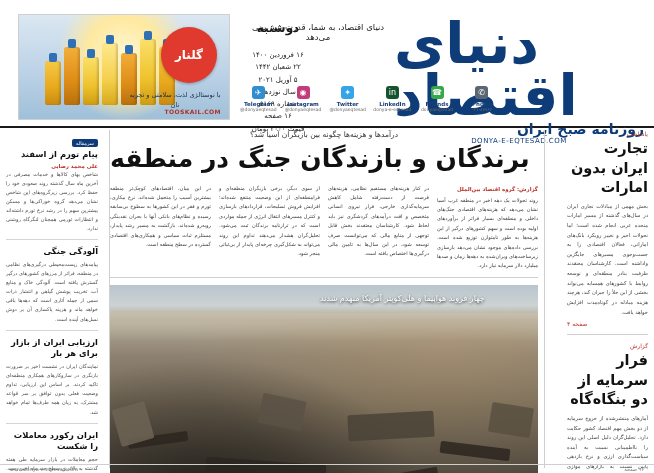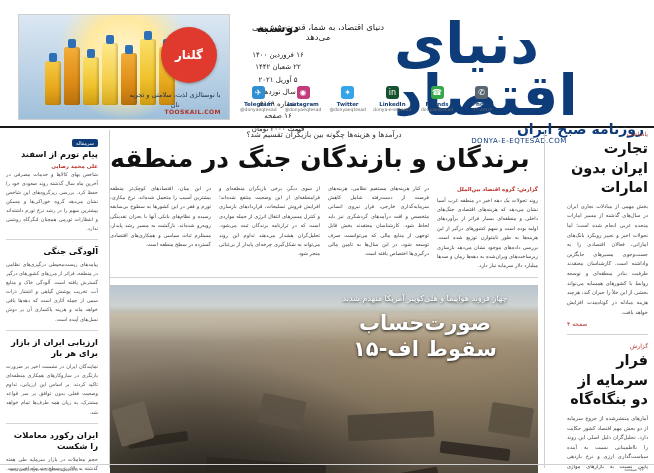--- a/index.html
+++ b/index.html
@@ -331,21 +331,21 @@
   .photo .ground-haze {
     position: absolute;
     top: 28px; left: 0; right: 0; height: 28px;
     background: linear-gradient(180deg, rgba(200,190,170,0.8), rgba(140,128,106,0));
   }
   .photo-cap {
     position: absolute;
     top: 8px;
     right: 8px;
     width: 210px;
-    text-align: center;
+    text-align: left;
     color: #fff;
     text-shadow: 0 1px 3px rgba(0,0,0,0.85);
     direction: rtl;
   }
   .photo-cap .pc-kicker {
     font-size: 8px;
     line-height: 1.5;
     margin-bottom: 5px;
   }
   .photo-cap .pc-head {
@@ -500,21 +500,21 @@
 
       <div class="side-block">
         <div class="side-kicker">بودجه</div>
         <div class="side-head">کارگردان اصلی مسکن ۱۴۰۵</div>
 
       </div>
 
     </div>
 
     <div class="col-center">
-      <div class="kicker-center">درآمدها و هزینه‌ها چگونه بین بازیگران تقسیم شد؟</div>
+      <div class="kicker-center">درآمدها و هزینه‌ها چگونه بین بازیگران آسیا شد؟</div>
       <div class="lead-head">برندگان و بازندگان جنگ در منطقه</div>
 
       <div class="lead-cols">
         <div class="lead-col">
           <span class="byline">گزارش: گروه اقتصاد بین‌الملل</span>
           <span>روند تحولات یک دهه اخیر در منطقه غرب آسیا نشان می‌دهد که هزینه‌های اقتصادی جنگ‌های داخلی و منطقه‌ای بسیار فراتر از برآوردهای اولیه بوده است و سهم کشورهای درگیر از این هزینه‌ها به طور نامتوازن توزیع شده است. بررسی داده‌های موجود نشان می‌دهد بازسازی زیرساخت‌های ویران‌شده به دهه‌ها زمان و صدها میلیارد دلار سرمایه نیاز دارد.</span>
         </div>
         <div class="lead-col">در کنار هزینه‌های مستقیم نظامی، هزینه‌های فرصت از دست‌رفته شامل کاهش سرمایه‌گذاری خارجی، فرار نیروی انسانی متخصص و افت درآمدهای گردشگری نیز باید لحاظ شود. کارشناسان معتقدند بخش قابل توجهی از منابع مالی که می‌توانست صرف توسعه شود، در این سال‌ها به تامین مالی درگیری‌ها اختصاص یافته است.</div>
         <div class="lead-col">از سوی دیگر، برخی بازیگران منطقه‌ای و فرامنطقه‌ای از این وضعیت منتفع شده‌اند؛ افزایش فروش تسلیحات، قراردادهای بازسازی و کنترل مسیرهای انتقال انرژی از جمله مواردی است که در ترازنامه برندگان ثبت می‌شود. تحلیل‌گران هشدار می‌دهند تداوم این روند می‌تواند به شکل‌گیری چرخه‌ای پایدار از بی‌ثباتی منجر شود.</div>
         <div class="lead-col">در این میان، اقتصادهای کوچک‌تر منطقه بیشترین آسیب را متحمل شده‌اند. نرخ بیکاری، تورم و فقر در این کشورها به سطوح بی‌سابقه رسیده و نظام‌های بانکی آنها با بحران نقدینگی روبه‌رو شده‌اند. بازگشت به مسیر رشد پایدار، مستلزم ثبات سیاسی و همکاری‌های اقتصادی گسترده در سطح منطقه است.</div>
@@ -529,21 +529,20 @@
           <div class="debris" style="left:238px;top:128px;width:86px;height:26px;transform:rotate(-3deg);background:#4a4336"></div>
           <div class="debris" style="left:330px;top:160px;width:70px;height:12px;transform:rotate(7deg)"></div>
 
           <div class="debris" style="left:150px;top:112px;width:44px;height:30px;transform:rotate(12deg);background:#5a5244"></div>
           <div class="debris" style="left:276px;top:186px;width:52px;height:9px;transform:rotate(-10deg)"></div>
           <div class="debris" style="left:6px;top:120px;width:34px;height:38px;transform:rotate(-16deg);background:#6d6453"></div>
           <div class="debris" style="left:380px;top:120px;width:42px;height:30px;transform:rotate(9deg);background:#59503f"></div>
         </div>
         <div class="photo-cap">
           <div class="pc-kicker">چهار فروند هواپیما و هلی‌کوپتر آمریکا منهدم شدند</div>
-          <div class="pc-head">صورت‌حساب سقوط اف-۱۵</div>
         </div>
 
       </div>
     </div>
 
     <div class="col-left">
 
       <div class="news-item">
         <span class="col-tag">سرمقاله</span>
         <div class="news-title">پیام تورم از اسفند</div>

